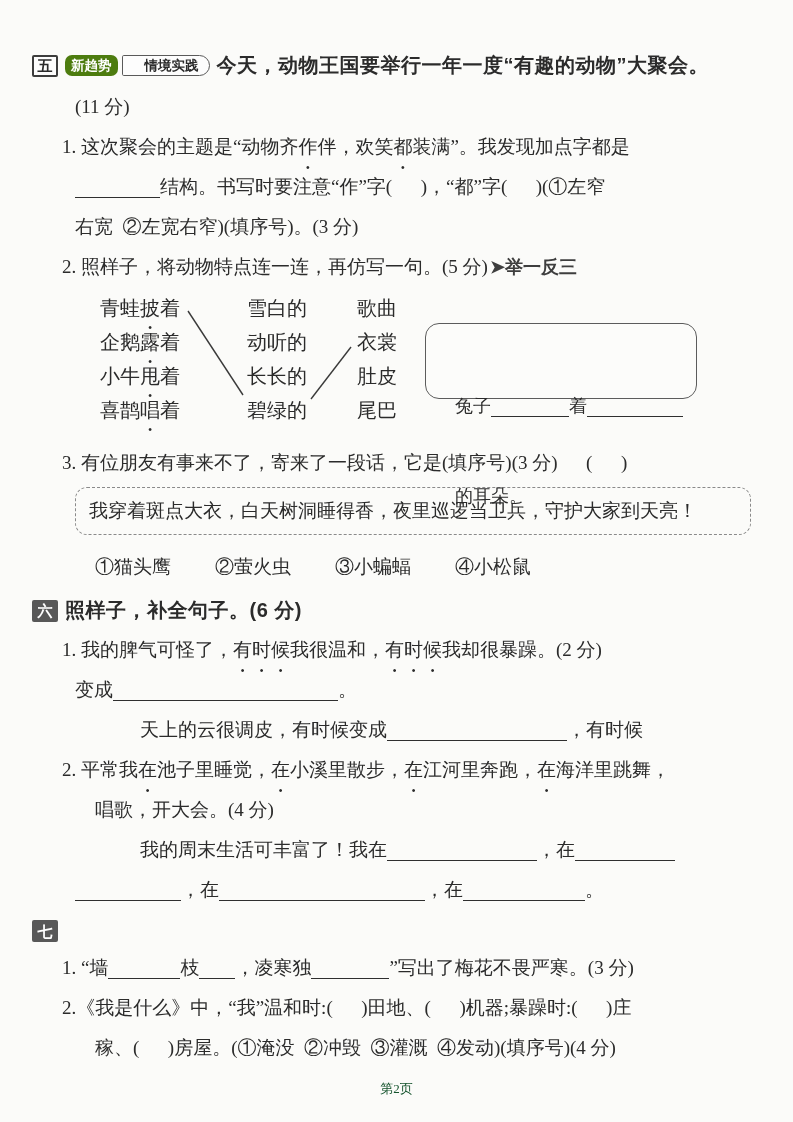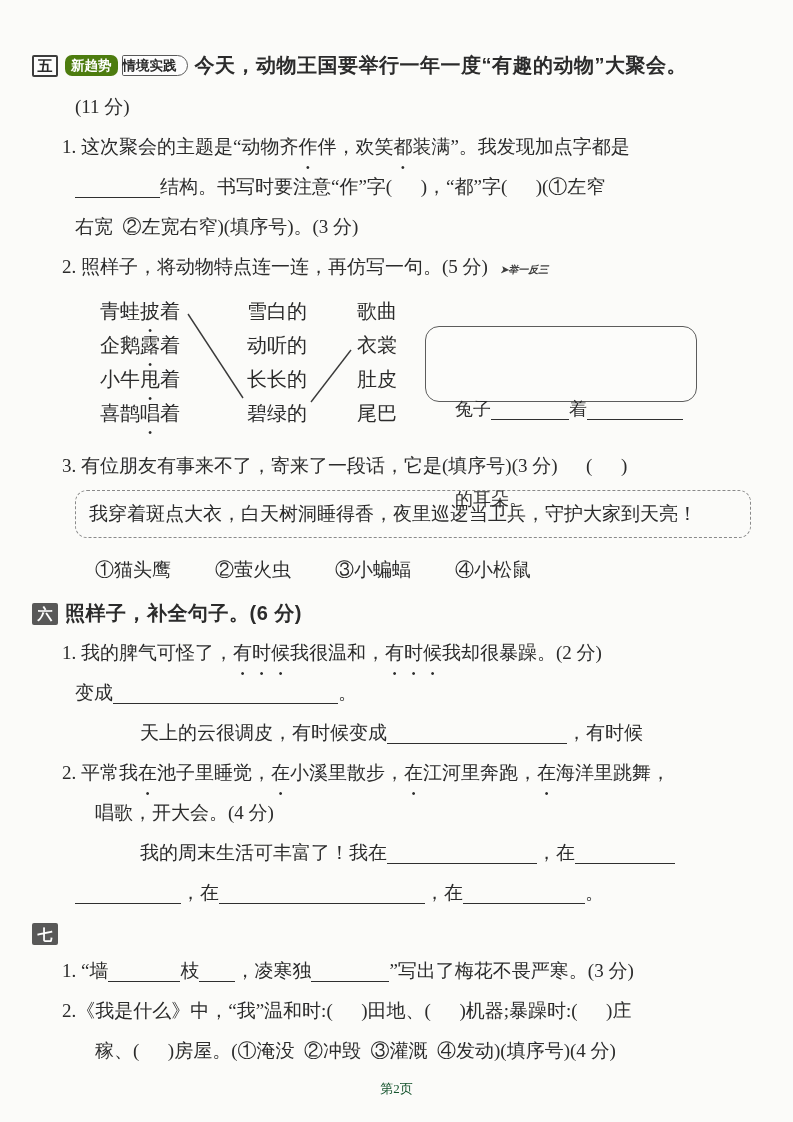--- a/index.html
+++ b/index.html
@@ -37,37 +37,36 @@
   .tag-dark {
     background:#4d7c0f; color:#fff;
     font-family:"Liberation Sans", sans-serif;
     font-size:13.5px; font-weight:bold;
     padding:2px 6px; border-radius:7px; line-height:1.3;
   }
   .tag-outline {
     border:1.5px solid #5a5a5a; color:#2b2b2b;
     font-family:"Liberation Sans", sans-serif;
     font-size:13.5px; font-weight:bold;
-    padding:1px 10px 1px 0; line-height:1.3;
+    padding:1px 10px 1px 22px; line-height:1.3;
     border-radius:2px 12px 12px 2px; margin-left:-3px;
     background:#fdfdfd;
   }
 
   
   .line { margin-top:12px; min-height:28px; line-height:28px; white-space:pre-wrap; }
   .ind-q    { margin-left:30px; }   
   .ind-t    { margin-left:63px; }   
   .ind-deep { margin-left:108px; }  
   .ind-sm   { margin-left:43px; }   
 
   .mini-tag {
     font-family:"Liberation Sans", sans-serif;
-    font-size:10px; font-weight:bold; color:#3e3e3e;
-    margin-left:12px;
-    font-style:italic;
+    font-size:18px; font-weight:bold; color:#3e3e3e;
+    margin-left:2px;
   }
 
   
   .blank {
     display:inline-block;
     border-bottom:1.5px solid #2f2f2f;
     height:1em; vertical-align:-5px;
   }
 
   

